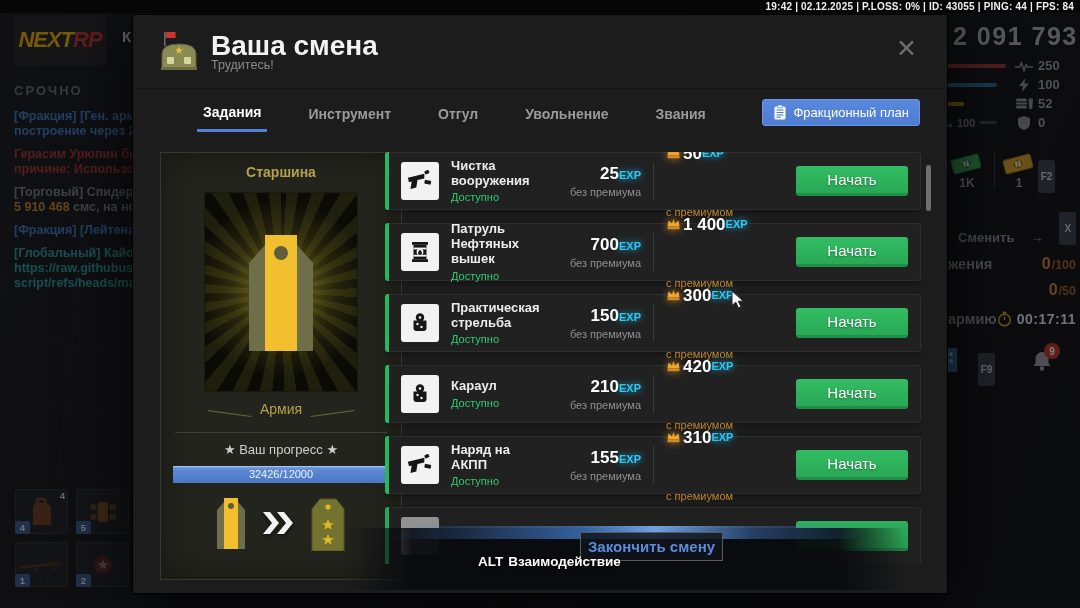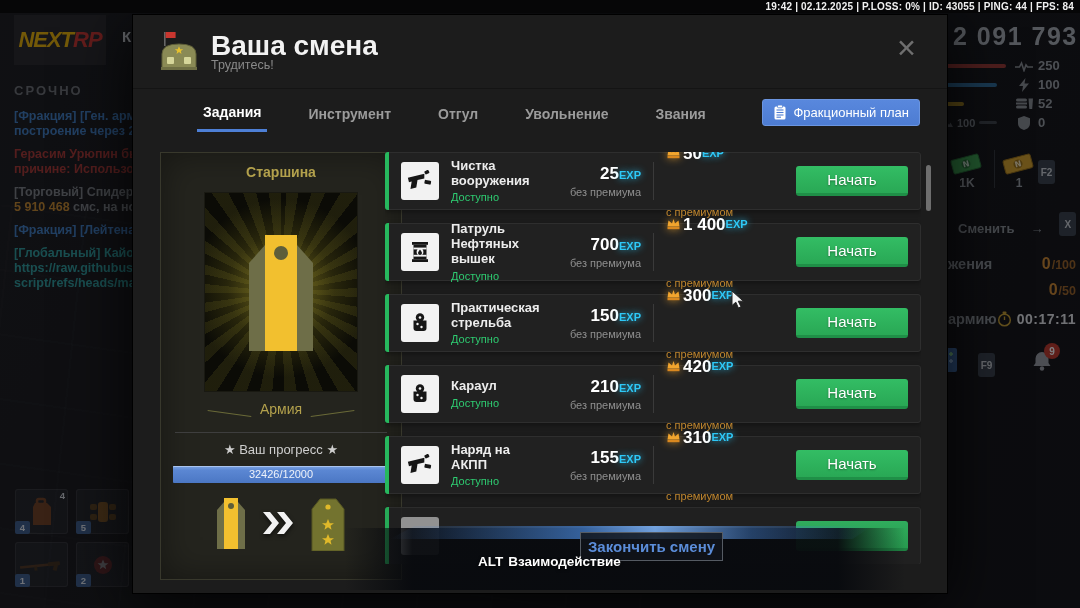--- a/index.html
+++ b/index.html
@@ -39,21 +39,21 @@
   .bar-health{width:64px;background:#9e3a33;}
   .bar-energy{width:55px;background:#2f6f9e;}
   .bar-hunger{width:22px;background:#a8861e;}
   .sicon{display:flex;justify-content:center;}
   .armor-left{display:flex;align-items:center;gap:4px;color:#7c8288;font-size:11px;font-weight:bold;}
   .armor-bar{width:18px;height:3px;background:#40454b;border-radius:2px;}
 
   .bill{position:absolute;}
   .bill-label{position:absolute;color:#9aa0a5;font-size:12px;font-weight:bold;text-align:center;width:34px;}
   .cash-div{position:absolute;left:994px;top:150px;width:1px;height:38px;background:#34373b;}
-  .kbd{min-width:17px;height:24px;padding:0 2px;background:#39424b;border-radius:3px;color:#cdd2d7;font-size:10px;font-weight:bold;
+  .kbd{min-width:17px;height:33px;padding:0 2px;background:#39424b;border-radius:3px;color:#cdd2d7;font-size:10px;font-weight:bold;
     display:inline-flex;align-items:center;justify-content:center;box-sizing:border-box;}
   .f2-badge{position:absolute;left:1038px;top:160px;}
   .hud-change{position:absolute;left:958px;top:212px;display:flex;align-items:flex-end;gap:16px;color:#8a9095;font-size:13px;font-weight:bold;}
 
   .hud-info{position:absolute;left:948px;top:255px;width:128px;font-weight:bold;}
   .info-row{display:flex;align-items:baseline;margin-bottom:8px;}
   .info-label{color:#8f959a;font-size:14.5px;}
   .info-val{margin-left:auto;color:#d08a30;font-size:16px;}
   .info-max{color:#9e6526;font-size:12.5px;margin-left:1px;}
   .timer-row{display:flex;align-items:center;margin-top:12px;}

